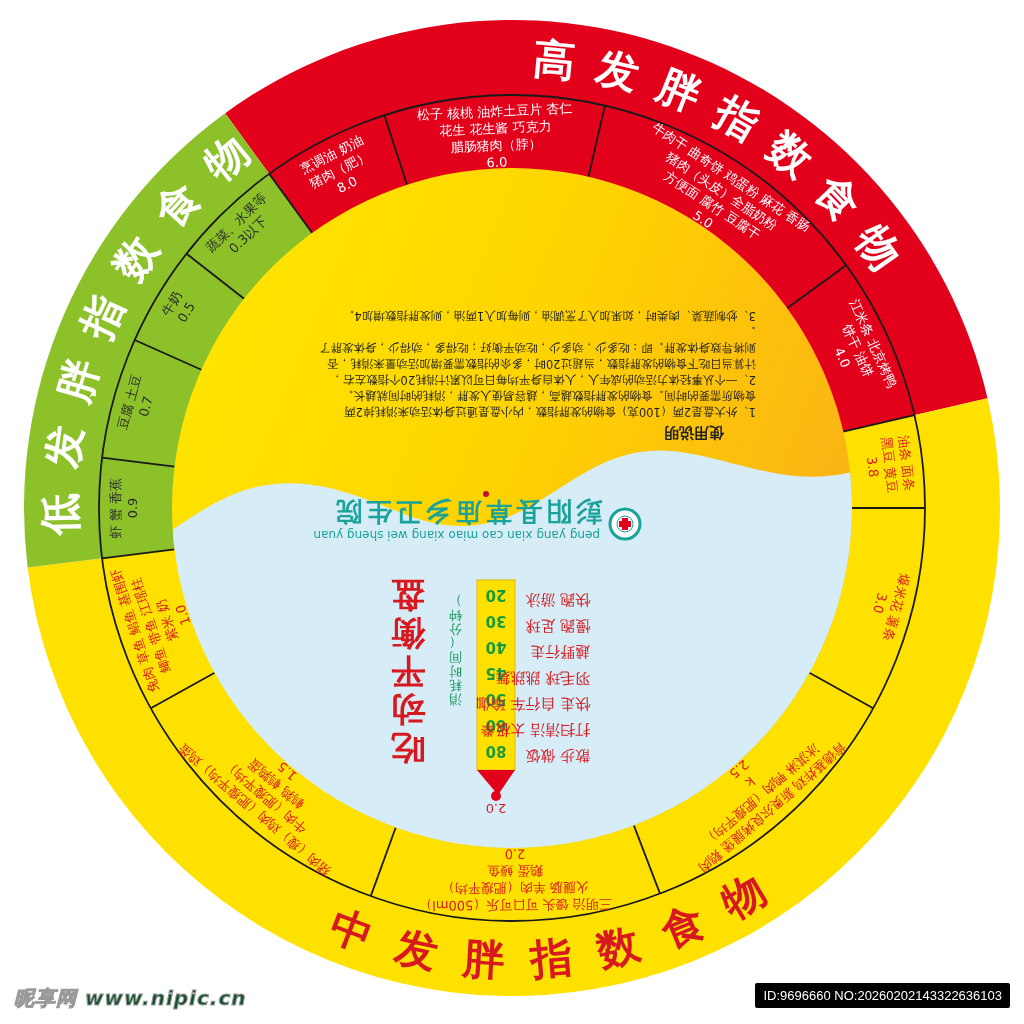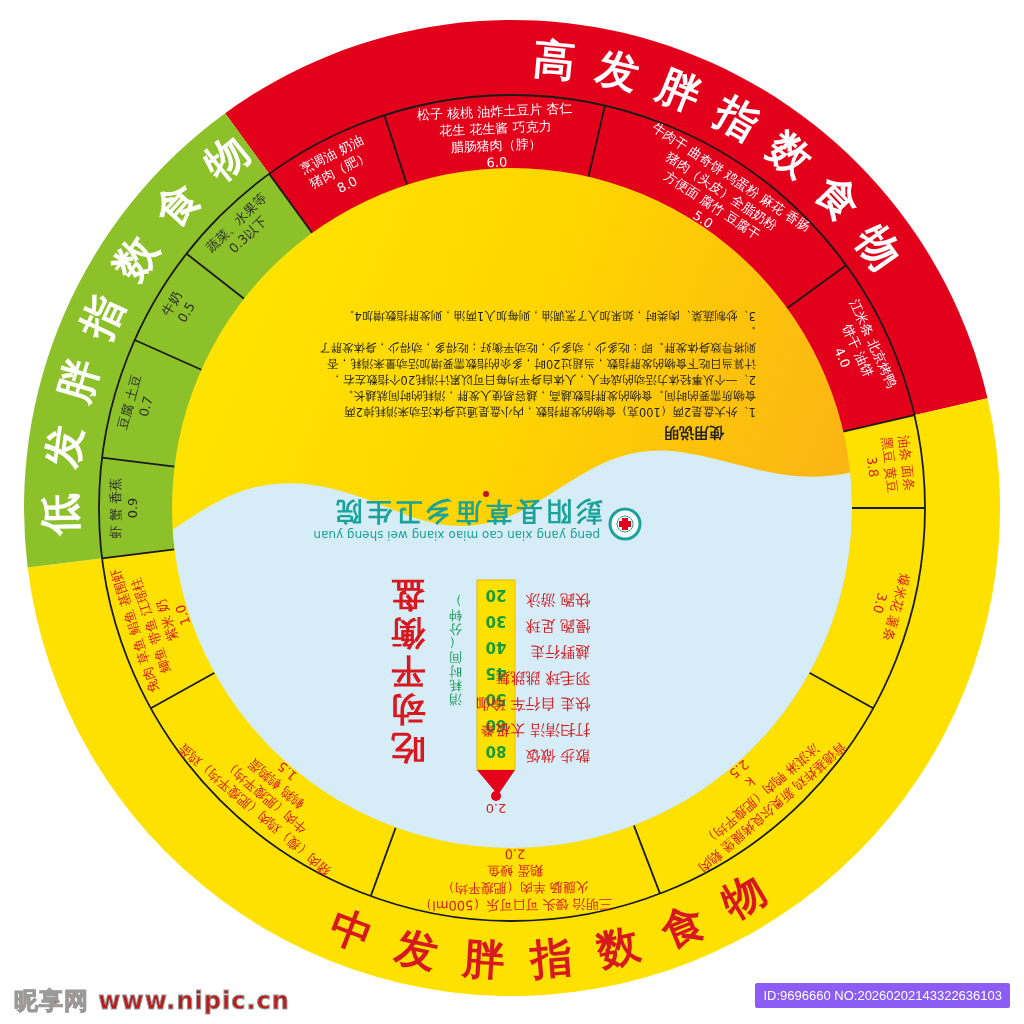--- a/index.html
+++ b/index.html
@@ -2,23 +2,23 @@
 <html><head>
 <meta charset="utf-8">
 <style>
   html, body { margin: 0; padding: 0; background: #ffffff; }
   body { width: 1024px; height: 1024px; position: relative; overflow: hidden;
          font-family: "DejaVu Sans", sans-serif; }
   #wheel { position: absolute; left: 0; top: 0; }
   .title-text { font-family: "DejaVu Serif", serif; font-weight: bold; }
   .cell-text { font-family: "DejaVu Sans", sans-serif; font-size: 13px; }
   .footer-logo { position: absolute; left: 14px; top: 985px; font-family: "DejaVu Sans", sans-serif;
-                 font-size: 24px; font-weight: bold; color: #b91c1c;
-                 -webkit-text-stroke: 1px #9a9a9a; letter-spacing: 1px; }
-  .footer-id { position: absolute; right: 14px; top: 983px; background: #8b5cf6; color: #ffffff;
+                 font-size: 20px; font-weight: bold; color: #14532d;
+                 -webkit-text-stroke: 1px #9a9a9a; letter-spacing: 1px; font-style: italic; }
+  .footer-id { position: absolute; right: 14px; top: 983px; background: #000000; color: #ffffff;
                font-family: "Liberation Sans", sans-serif; font-size: 13px; padding: 5px 8px;
                border-radius: 2px; }
 </style>
 </head>
 <body>
 
 <svg id="wheel" width="1024" height="1024" viewBox="0 0 1024 1024" xmlns="http://www.w3.org/2000/svg">
   <defs>
     <linearGradient id="disk-grad" x1="0" y1="0" x2="1" y2="0.4">
       <stop offset="0" stop-color="#ffe900"></stop>

